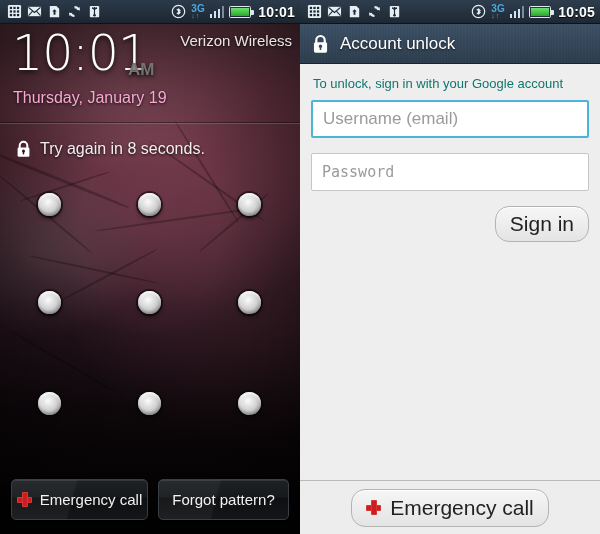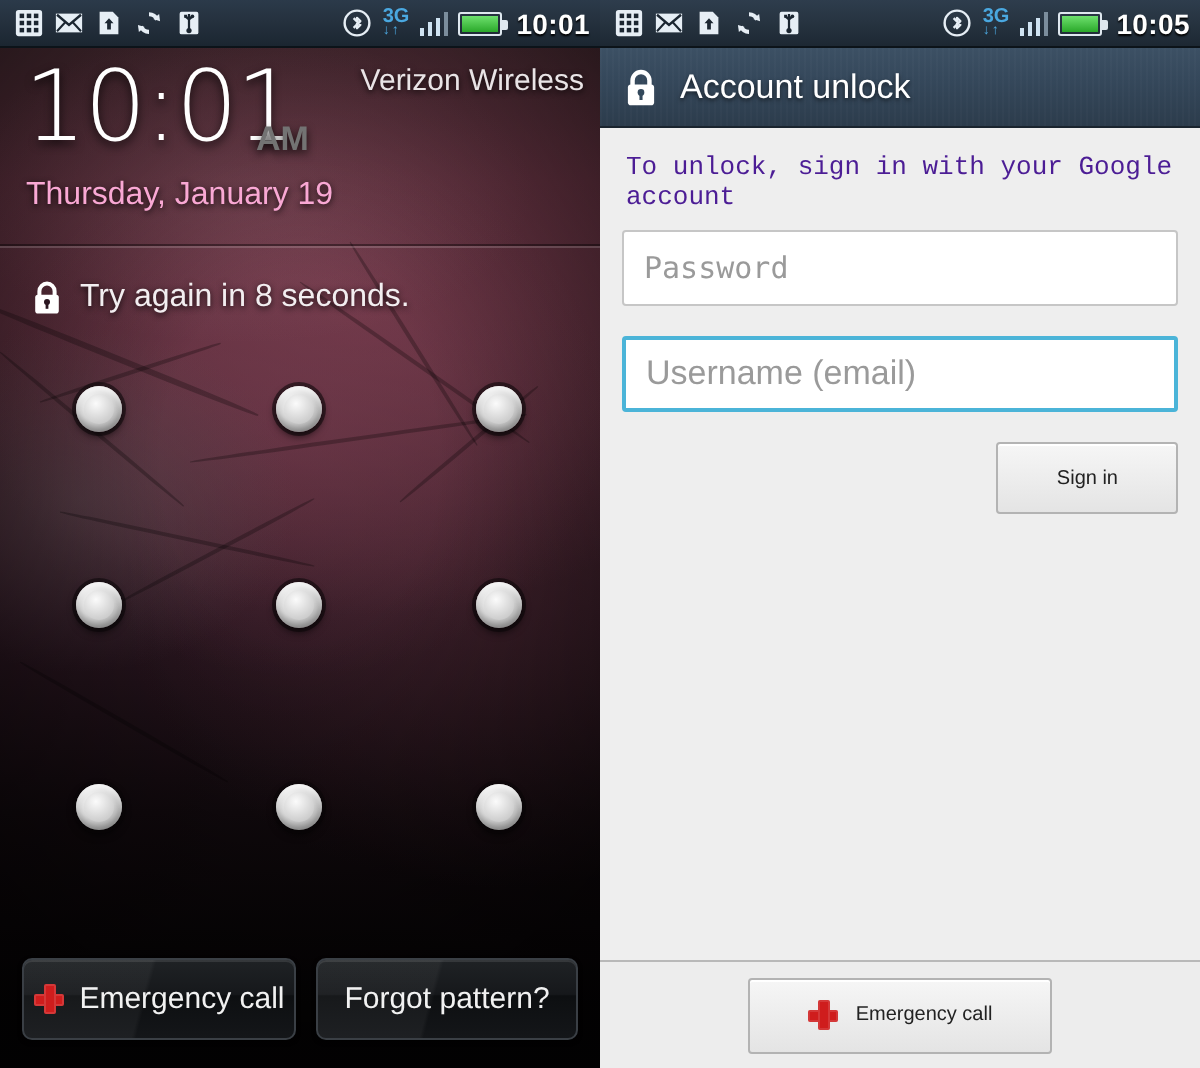--- a/index.html
+++ b/index.html
@@ -100,33 +100,33 @@
   .right{position:relative;width:300px;height:534px;background:#eeeeee;overflow:hidden;}
   .titlebar{position:relative;height:40px;box-sizing:border-box;
     background:linear-gradient(180deg,#3c5064 0%,#35485b 40%,#2c3c4c 100%);
     display:flex;align-items:center;gap:11px;padding:0 0 0 12px;
     border-bottom:1px solid #1a242e;}
   .titlebar:after{content:"";position:absolute;inset:0;pointer-events:none;opacity:.35;
     background:repeating-linear-gradient(90deg,rgba(255,255,255,.05) 0 1px,rgba(0,0,0,0) 1px 3px);}
   .titletxt{color:#fff;font-size:17px;text-shadow:0 1px 2px rgba(0,0,0,.6);position:relative;z-index:1;}
 
   .form{padding:12px 11px 0 11px;}
-  .hint{color:#4c1d95;font-size:13px;margin:0 0 9px 2px;font-family:Liberation Mono, monospace;}
+  .hint{color:#0f766e;font-size:13px;margin:0 0 9px 2px;}
   .field{width:100%;height:38px;box-sizing:border-box;background:#fff;
     border:1px solid #c6c6c6;border-radius:2px;padding:0 10px;
     font-size:17px;color:#222;outline:none;display:block;margin-bottom:15px;
     font-family:"Liberation Sans",sans-serif;}
   .field::placeholder{color:#9a9a9a;}
   .field.focused{border:2px solid #4bb4d8;box-shadow:0 0 0 0 rgba(0,0,0,0);}
   .field.mono{font-family:"DejaVu Sans Mono",monospace;font-size:15px;}
   .field.mono::placeholder{color:#9a9a9a;}
   .signrow{display:flex;justify-content:flex-end;}
-  .gbtn{min-width:73px;height:36px;box-sizing:border-box;padding:0 29px;
+  .gbtn{min-width:73px;height:36px;box-sizing:border-box;padding:0 14px;
     background:linear-gradient(180deg,#f6f6f6 0%,#e4e4e4 100%);
-    border:1px solid #b3b3b3;border-radius:2px;color:#222;font-size:10px;
+    border:1px solid #b3b3b3;border-radius:14px;color:#222;font-size:21px;
     display:flex;align-items:center;justify-content:center;gap:9px;
     box-shadow:inset 0 1px 0 #fff;font-family:"Liberation Sans",sans-serif;cursor:pointer;}
   .botbar{position:absolute;left:0;bottom:0;width:300px;height:53px;
     border-top:1px solid #b9b9b9;background:#ededed;
     display:flex;align-items:center;justify-content:center;}
   .botbar .gbtn{min-width:128px;height:38px;}
   .cross.dark i{background:#cf1d1d;}
 </style>
 </head>
 <body>
@@ -324,22 +324,22 @@
         <path d="M3.7 8 V5.6 a3.8 3.8 0 0 1 7.6 0 V8" fill="none" stroke="#ffffff" stroke-width="2"></path>
         <rect x="1.6" y="7.4" width="11.8" height="9.4" rx="1.4" fill="#ffffff"></rect>
         <circle cx="7.5" cy="11" r="1.5" fill="#33485b"></circle>
         <rect x="6.8" y="11" width="1.4" height="3.4" fill="#33485b"></rect>
       </svg>
       <div class="titletxt">Account unlock</div>
     </div>
 
     <div class="form">
       <div class="hint">To unlock, sign in with your Google account</div>
+      <input class="field focused" type="text" placeholder="Username (email)" style="">
       <input class="field mono" type="text" placeholder="Password" style="">
-      <input class="field focused" type="text" placeholder="Username (email)" style="">
       <div class="signrow">
         <div class="gbtn">
           <span>Sign in</span>
         </div>
       </div>
     </div>
 
     <div class="botbar">
       <div class="gbtn">
         <span class="cross dark">

